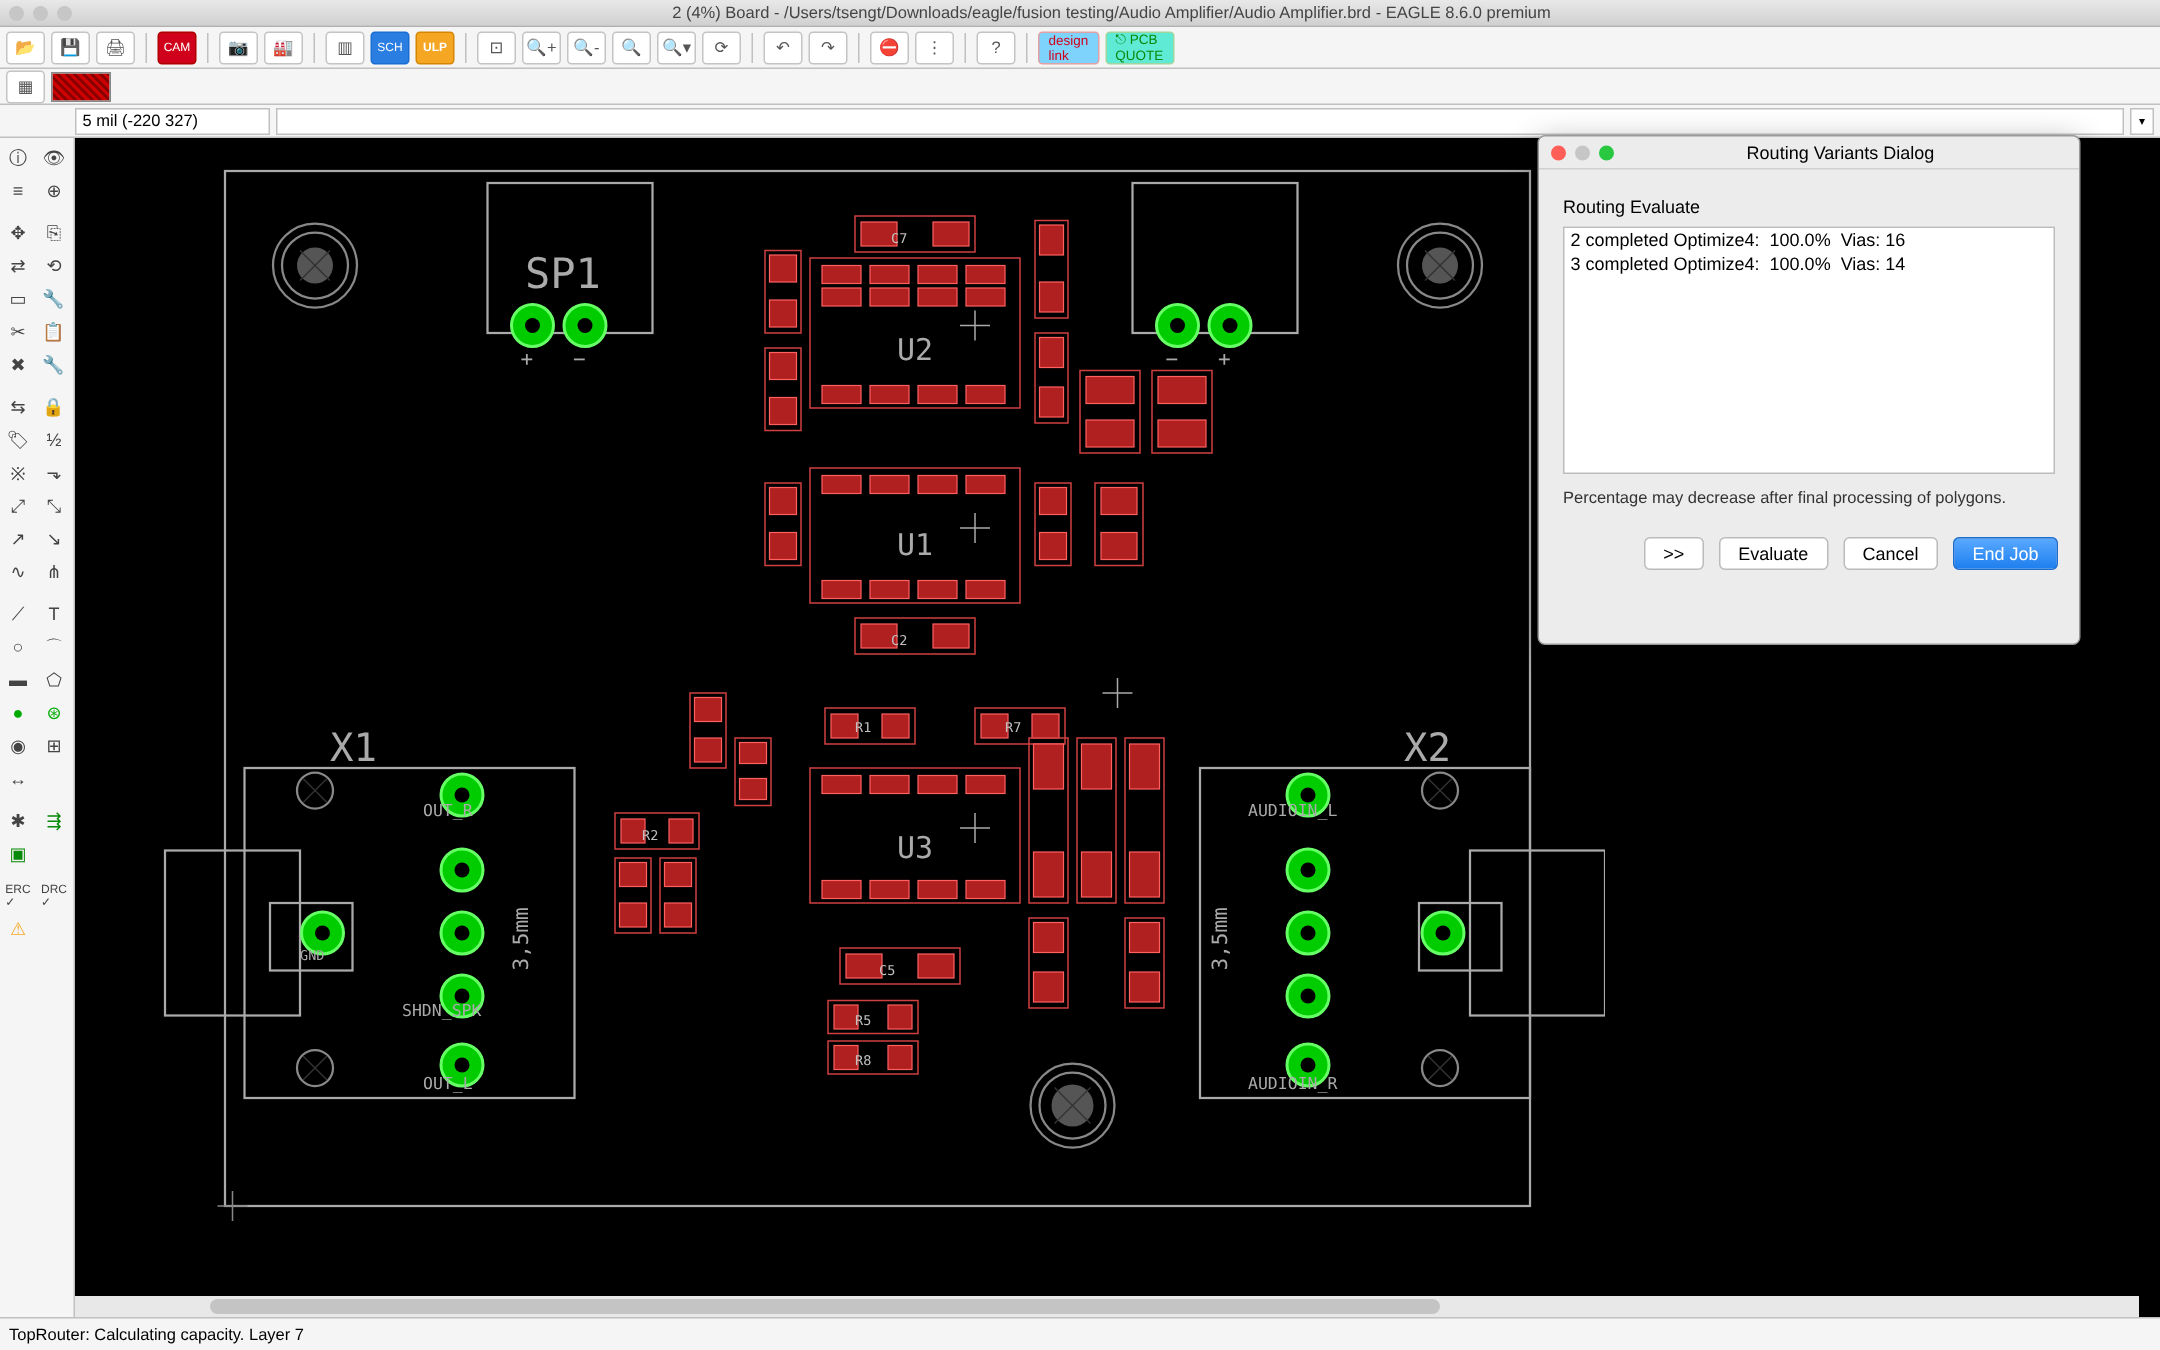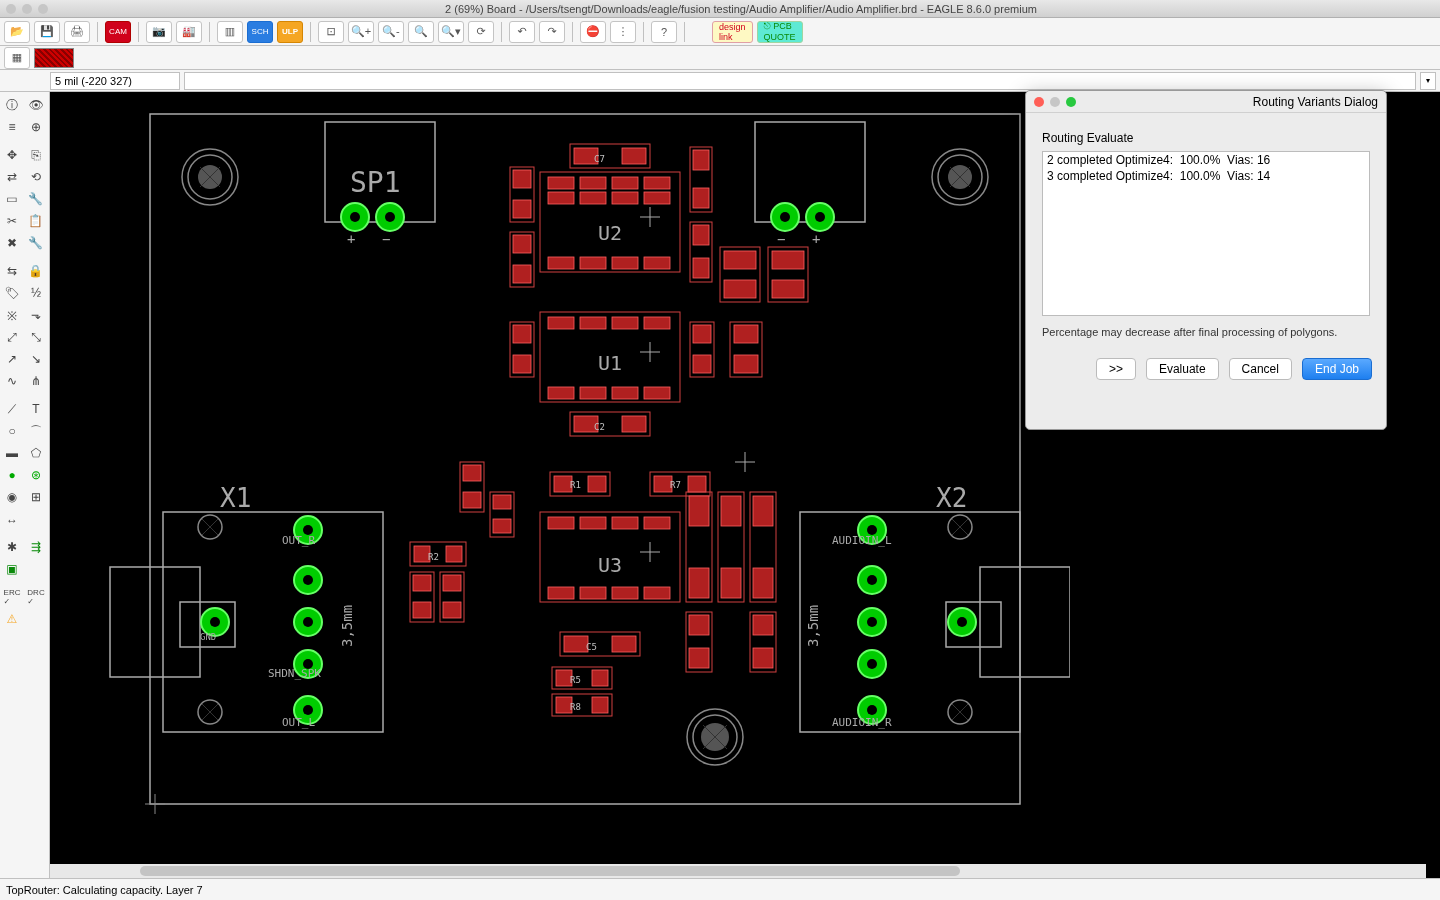--- a/index.html
+++ b/index.html
@@ -12,21 +12,21 @@
 .titlebar .title { flex: 1; text-align: center; font-size: 11px; color: #444; }
 
 
 .toolbar { height: 28px; background: #f5f5f5; border-bottom: 1px solid #c0c0c0; display: flex; align-items: center; padding: 0 4px; gap: 4px; }
 .tbtn { width: 26px; height: 22px; background: #fff; border: 1px solid #c4c4c4; border-radius: 3px; display: flex; align-items: center; justify-content: center; font-size: 11px; color: #555; }
 .tbtn.colored { background: #2a7de1; color: #fff; border-color: #1a6dd1; }
 .tbtn.orange { background: #f5a623; color: #fff; border-color: #d58603; font-weight: bold; }
 .tbtn.red { background: #d0021b; color: #fff; border-color: #b00000; }
 .tsep { width: 1px; height: 20px; background: #c0c0c0; margin: 0 3px; }
 .tbtn.wide { width: auto; padding: 0 6px; font-size: 9px; }
-.tbtn.pink { background: #fef9c3; color: #d0021b; border-color: #e0a0a6; margin-left: 20px; }
+.tbtn.pink { background: #7dd3fc; color: #d0021b; border-color: #e0a0a6; }
 .tbtn.greenish { background: #5eead4; color: #0a8a0a; border-color: #a0d5a0; }
 
 
 .row2 { height: 24px; background: #f5f5f5; border-bottom: 1px solid #c0c0c0; display: flex; align-items: center; }
 .layer-swatch { width: 40px; height: 20px; margin-left: 4px; background: repeating-linear-gradient(45deg,#c00,#c00 2px,#800 2px,#800 4px); border: 1px solid #888; }
 
 
 .row3 { height: 22px; background: #f5f5f5; border-bottom: 1px solid #c0c0c0; display: flex; align-items: center; }
 .coord-box { width: 130px; height: 18px; background: #fff; border: 1px solid #c0c0c0; margin-left: 50px; padding: 0 4px; display: flex; align-items: center; font-size: 11px; }
 .cmd-box { flex: 1; height: 18px; background: #fff; border: 1px solid #c0c0c0; margin-left: 4px; margin-right: 4px; }
@@ -44,21 +44,21 @@
 svg.board { position: absolute; left: 0; top: 0; }
 
 
 .dialog { position: absolute; left: 1025px; top: 90px; width: 362px; height: 340px; background: #ececec; border: 1px solid #999; border-radius: 5px; box-shadow: 0 4px 20px rgba(0,0,0,.3); }
 .dlg-title { height: 22px; display: flex; align-items: center; padding: 0 8px; border-bottom: 1px solid #d0d0d0; }
 .dlg-traffic { display: flex; gap: 6px; }
 .dlg-traffic span { width: 10px; height: 10px; border-radius: 50%; }
 .dlg-traffic .r { background: #ff5f57; }
 .dlg-traffic .y { background: #c6c6c6; }
 .dlg-traffic .g { background: #28c940; }
-.dlg-title-text { flex: 1; text-align: right; font-size: 12px; }
+.dlg-title-text { flex: 1; text-align: center; font-size: 12px; }
 .dlg-body { padding: 18px 16px 10px; }
 .dlg-label { font-size: 12px; margin-bottom: 6px; }
 .dlg-list { background: #fff; border: 1px solid #bcbcbc; height: 165px; font-size: 12px; font-family: Menlo, monospace; overflow: auto; }
 .dlg-row { padding: 1px 4px; white-space: pre; }
 .dlg-row.sel { background: #dcdcdc; }
 .dlg-note { font-size: 11px; margin-top: 10px; color: #333; }
 .dlg-buttons { display: flex; justify-content: flex-end; gap: 10px; padding: 10px 14px; }
 .dbtn { height: 22px; padding: 0 12px; background: #fff; border: 1px solid #bbb; border-radius: 4px; font-size: 12px; display:flex;align-items:center; }
 .dbtn.primary { background: linear-gradient(#5aa9ff,#1e7fef); color: #fff; border-color: #1a6dd1; }
 
@@ -79,21 +79,21 @@
 </style>
 </head>
 <body>
 
 <div class="titlebar">
   <div class="traffic">
     <span></span>
     <span></span>
     <span></span>
   </div>
-  <div class="title">2 (69%) Board - /Users/tsengt/Downloads/eagle/fusion testing/Audio Amplifier/Audio Amplifier.brd - EAGLE 8.6.0 premium</div>
+  <div class="title">2 (4%) Board - /Users/tsengt/Downloads/eagle/fusion testing/Audio Amplifier/Audio Amplifier.brd - EAGLE 8.6.0 premium</div>
 </div>
 
 <div class="toolbar">
   <div class="tbtn">📂</div>
   <div class="tbtn">💾</div>
   <div class="tbtn">🖨</div>
   <div class="tsep"></div>
   <div class="tbtn red" style="font-size:8px;">CAM</div>
   <div class="tsep"></div>
   <div class="tbtn">📷</div>

